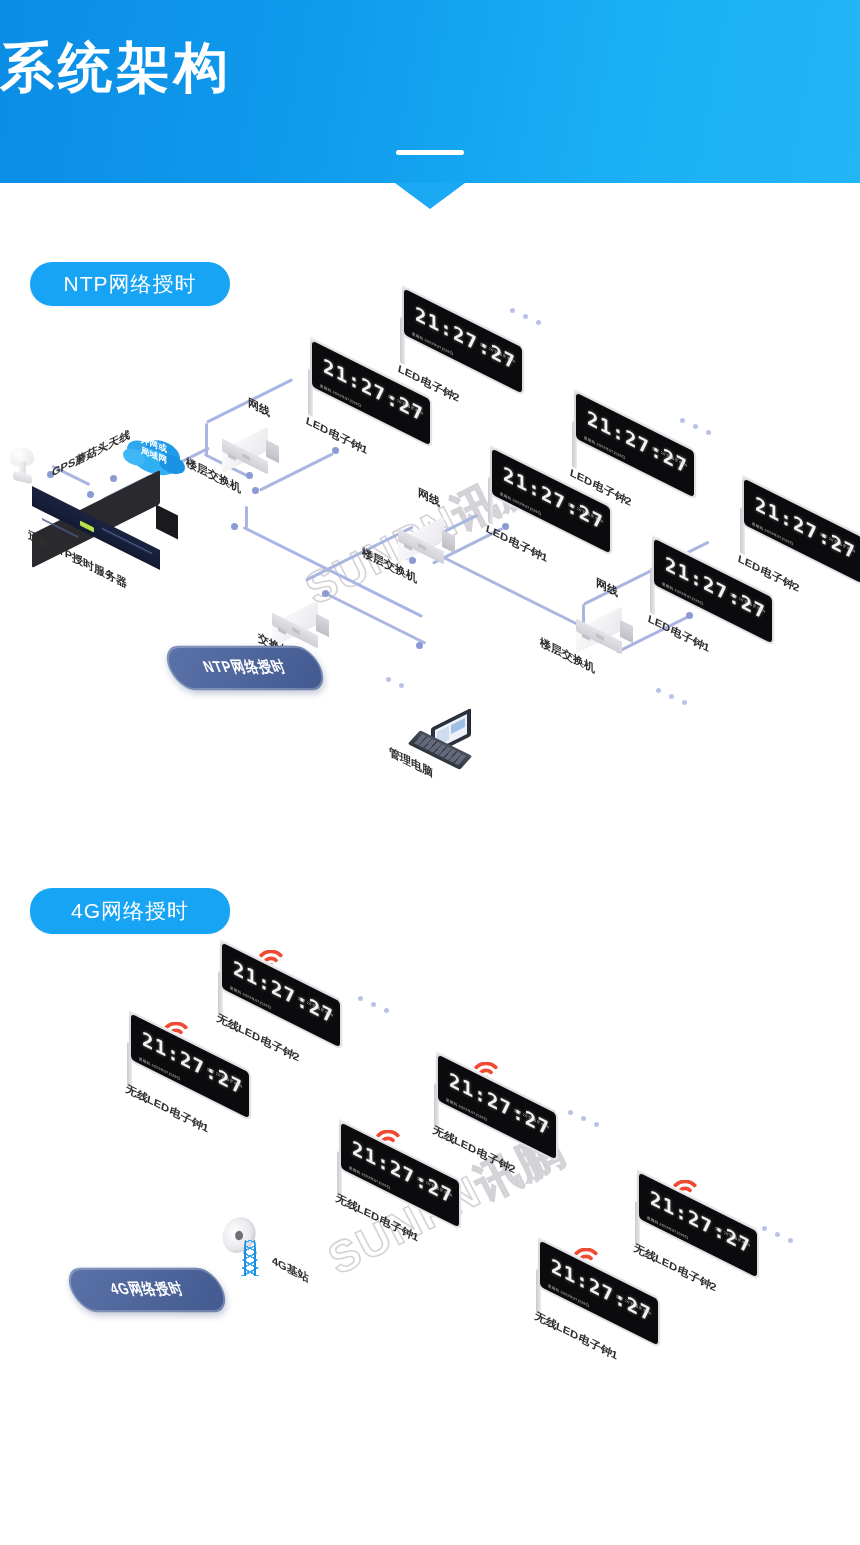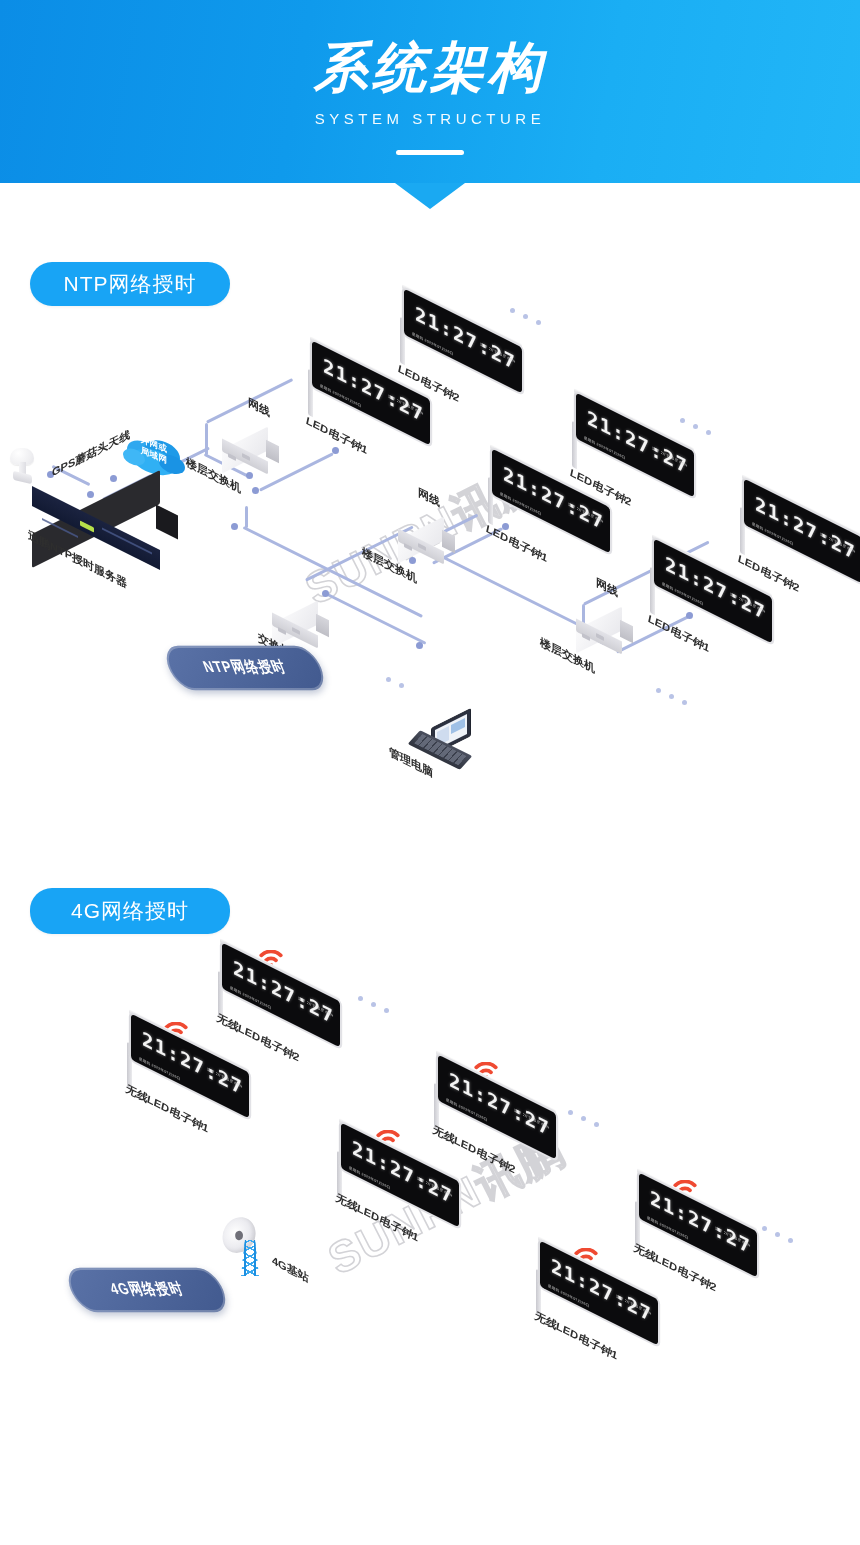--- a/index.html
+++ b/index.html
@@ -12,24 +12,23 @@
   }
 
   
   .header {
     position:absolute; left:0; top:0; width:860px; height:183px;
     background:linear-gradient(100deg,#0b8de6 0%,#0f9aec 35%,#1aaef4 70%,#22b6f7 100%);
     overflow:visible;
   }
   .header-title {
     position:absolute; left:0; top:38px; width:100%;
-    text-align:center; color:#fff;
+    text-align:left; color:#fff;
     font-size:54px; font-weight:bold; letter-spacing:4px;
     line-height:1.1;
-    font-style:italic;
   }
   .header-sub {
     position:absolute; left:0; top:110px; width:100%;
     text-align:center; color:#ffffff;
     font-size:15px; letter-spacing:4.5px; font-weight:400;
     opacity:.96;
   }
   .header-rule {
     position:absolute; left:50%; top:150px; transform:translateX(-50%);
     width:68px; height:5px; background:#fff; border-radius:3px;
@@ -282,21 +281,20 @@
     white-space:nowrap;
     pointer-events:none;
     user-select:none;
   }
 </style>
 </head>
 <body>
 
 <div class="header">
   <div class="header-title">系统架构</div>
-  <div class="header-sub">SYSTEM STRUCTURE</div>
   <div class="header-rule"></div>
 </div>
 <div class="header-arrow"></div>
 
 <div class="badge" id="badge-ntp">
   <span>NTP网络授时</span>
 </div>
 
 <div class="diagram" id="diagram-ntp">
 

